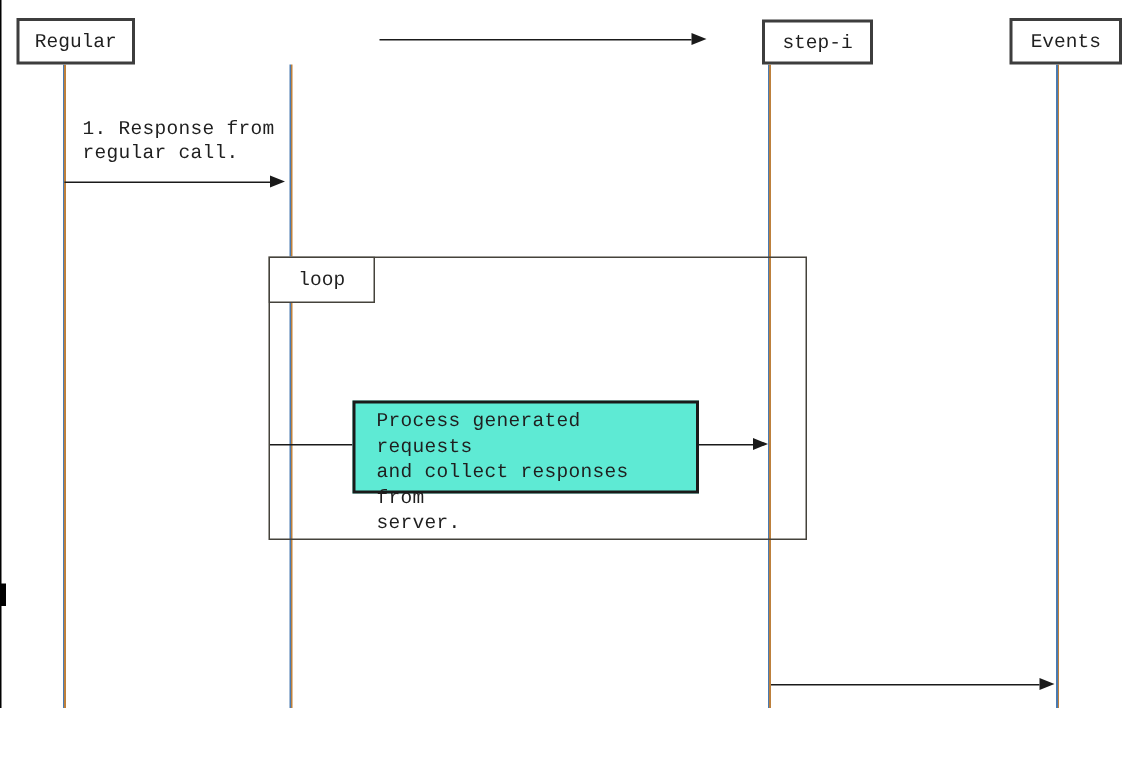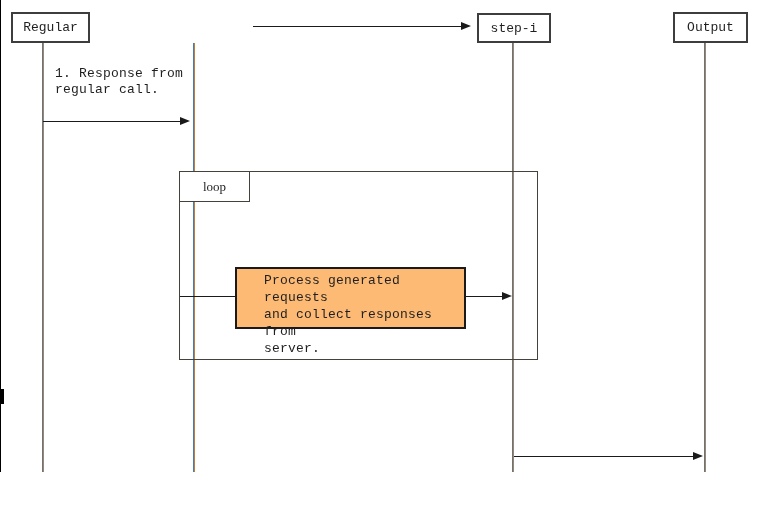--- a/index.html
+++ b/index.html
@@ -18,50 +18,50 @@
   .lifeline{
     position:absolute;top:43px;height:438px;width:2px;z-index:1;
     background:linear-gradient(to right,var(--lifeline-blue,#4a7ab0) 0 1px,var(--lifeline-orange,#bd803c) 1px 2px);
   }
   .hline{position:absolute;height:1px;background:var(--line,#1a1a1a);z-index:2;}
   .head{
     position:absolute;width:0;height:0;z-index:2;
     border-top:4px solid transparent;border-bottom:4px solid transparent;
     border-left:10px solid var(--line,#1a1a1a);
   }
-  .note{position:absolute;white-space:pre-line;line-height:16px;z-index:3;letter-spacing:0.2px;}
+  .note{position:absolute;white-space:pre-line;line-height:16px;z-index:3;letter-spacing:0.2px;margin-top:12px;}
   .loop-frame{position:absolute;left:179px;top:171px;width:359px;height:189px;border:1px solid var(--frame-border,#45423b);z-index:1;}
   .loop-label{
     position:absolute;left:179px;top:171px;width:71px;height:31px;border:1px solid var(--frame-border,#45423b);
-    background:#fff;display:flex;align-items:center;justify-content:center;z-index:4;font-family:Liberation Serif, serif;
+    background:#fff;display:flex;align-items:center;justify-content:center;z-index:4;
   }
   .process-box{
     position:absolute;left:235px;top:267px;width:231px;height:62px;
-    border:2px solid var(--line,#1a1a1a);background:#fdba74;z-index:3;
-    padding:3px 8px 0 27px;white-space:pre-line;line-height:17px;letter-spacing:0.2px;
+    border:2px solid var(--line,#1a1a1a);background:#5eead4;z-index:3;
+    padding:3px 8px 0 14px;white-space:pre-line;line-height:17px;letter-spacing:0.2px;
   }
   .edge-line{position:absolute;left:0;top:0;width:1px;height:508px;background:#000;z-index:5;}
   .edge-mark{position:absolute;left:0;top:389px;width:4px;height:15px;background:#000;z-index:5;}
 </style>
 </head>
 <body>
 
 <div class="stage">
 
   <div class="edge-line"></div>
   <div class="edge-mark"></div>
 
   <div class="pbox" style="left:11px;top:12px;width:79px;height:31px">
     <span>Regular</span>
   </div>
-  <div class="pbox" style="left:477px;top:13px;width:74px;height:30px">
+  <div class="pbox" style="left:508px;top:13px;width:74px;height:30px">
     <span>step-i</span>
   </div>
   <div class="pbox" style="left:673px;top:12px;width:75px;height:31px">
-    <span>Output</span>
+    <span>Events</span>
   </div>
 
   <div class="hline" style="left:253px;top:26px;width:208px"></div>
   <div class="head" style="left:461px;top:22px"></div>
 
   <div class="lifeline" style="left:42px"></div>
   <div class="lifeline" style="left:193px"></div>
   <div class="lifeline" style="left:512px"></div>
   <div class="lifeline" style="left:704px"></div>
 

